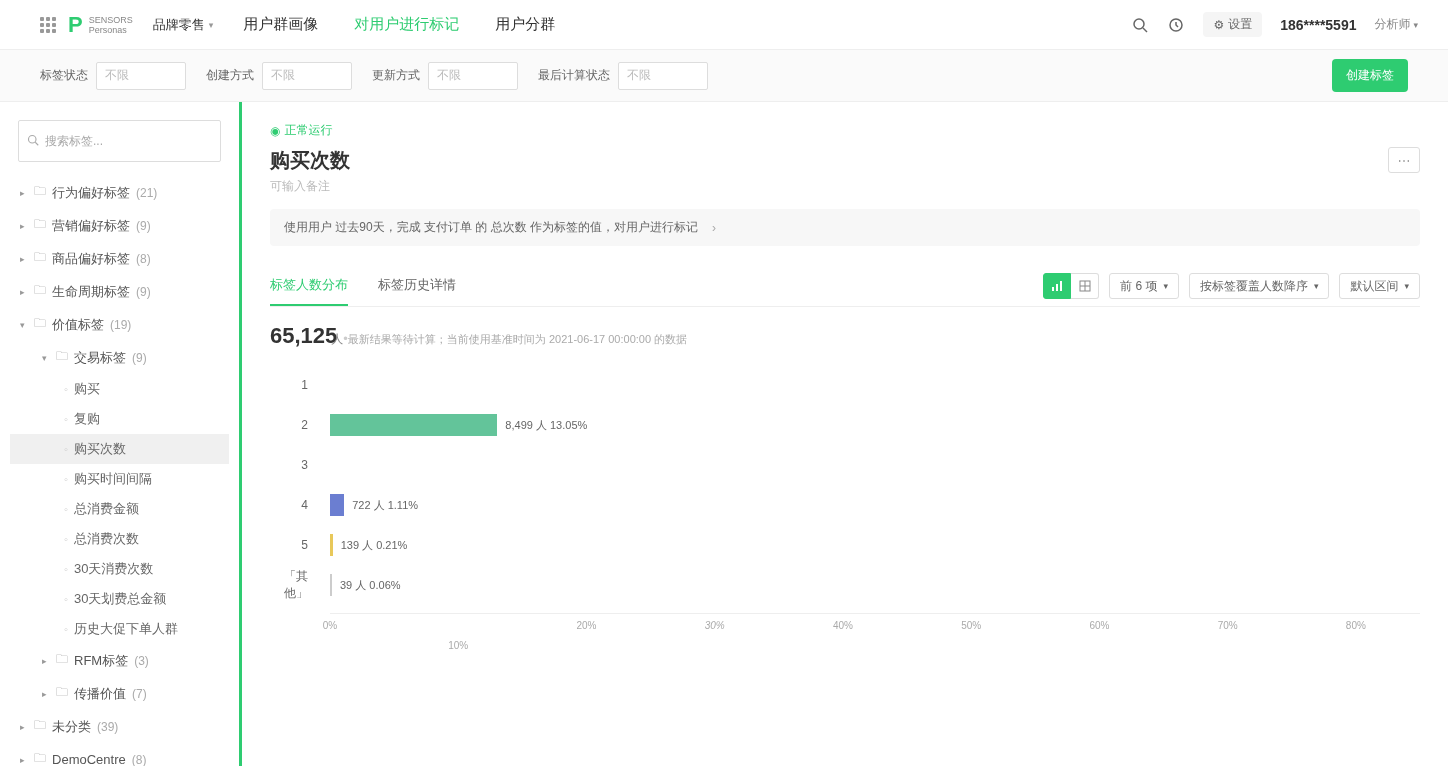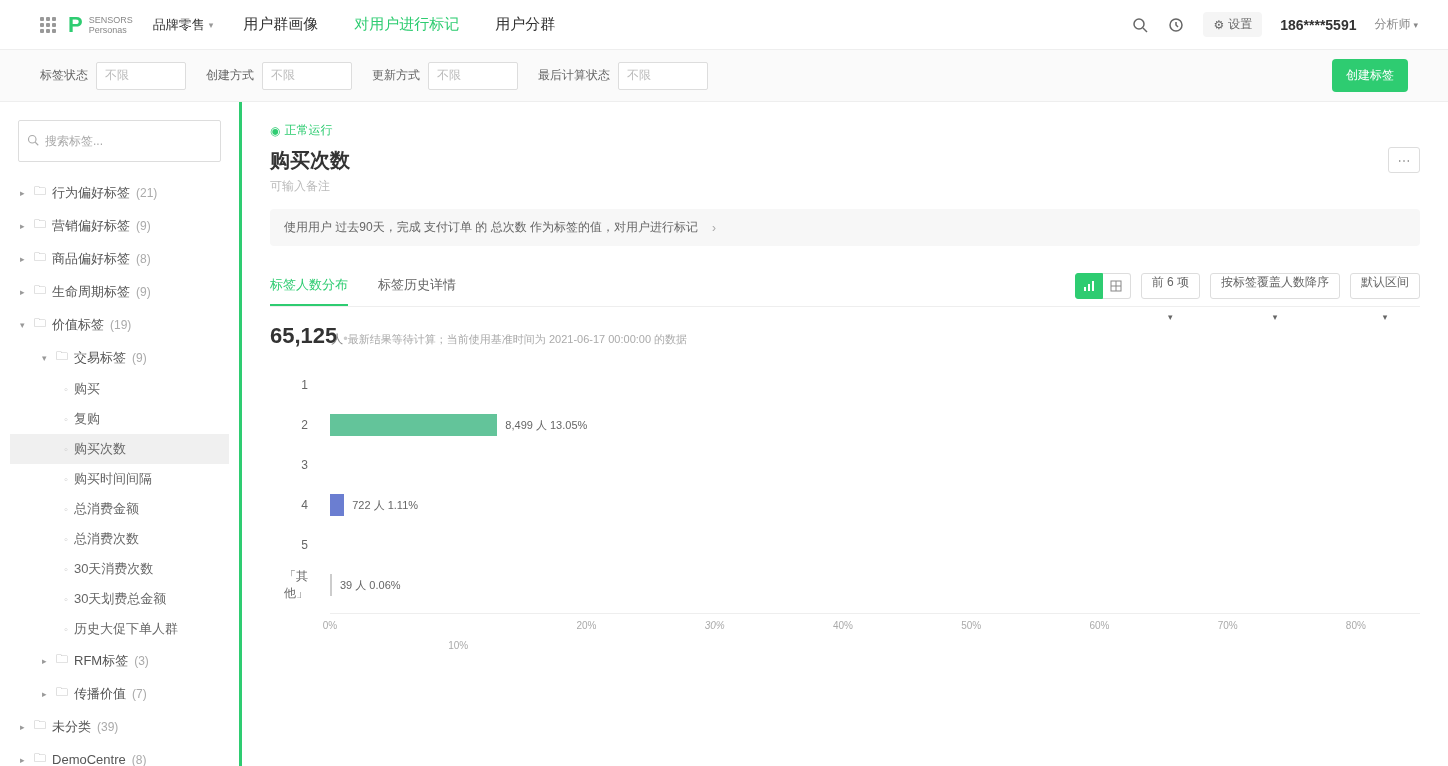--- a/index.html
+++ b/index.html
@@ -53,21 +53,21 @@
 .tabs-row { display: flex; align-items: center; border-bottom: 1px solid #eee; margin-bottom: 16px; }
 .tabs { display: flex; gap: 30px; }
 .tab { padding: 10px 0; font-size: 13px; color: #666; cursor: pointer; }
 .tab.active { color: #2ecc71; border-bottom: 2px solid #2ecc71; font-weight: 500; }
 .chart-ctrls { margin-left: auto; display: flex; align-items: center; gap: 10px; }
 .view-toggle { display: flex; }
 .view-btn { width: 28px; height: 26px; border: 1px solid #ddd; display: flex; align-items: center; justify-content: center; font-size: 12px; color: #888; cursor: pointer; }
 .view-btn.active { background: #2ecc71; color: #fff; border-color: #2ecc71; }
 .view-btn:first-child { border-radius: 3px 0 0 3px; }
 .view-btn:last-child { border-radius: 0 3px 3px 0; border-left: none; }
-.sel-btn { height: 26px; border: 1px solid #ddd; padding: 0 10px; display: flex; align-items: center; gap: 21px; font-size: 12px; color: #666; border-radius: 3px; cursor: pointer; flex-direction: column; }
+.sel-btn { height: 26px; border: 1px solid #ddd; padding: 0 10px; display: flex; align-items: center; gap: 6px; font-size: 12px; color: #666; border-radius: 3px; cursor: pointer; }
 .total-row { display: flex; align-items: baseline; margin-bottom: 16px; }
 .total-num { font-size: 22px; font-weight: 600; }
 .total-unit { font-size: 12px; color: #888; margin-left: -6px; }
 .total-note { font-size: 11px; color: #aaa; }
 .chart { position: relative; padding-left: 60px; }
 .chart-row { display: flex; align-items: center; height: 40px; }
 .chart-label { width: 50px; text-align: right; padding-right: 12px; font-size: 12px; color: #666; position: absolute; left: 0; }
 .bar-area { flex: 1; display: flex; align-items: center; position: relative; }
 .bar { height: 22px; }
 .bar-text { font-size: 11px; color: #666; margin-left: 8px; white-space: nowrap; }
@@ -341,20 +341,24 @@
         </div>
         <div class="chart-row">
           <div class="chart-label">4</div>
           <div class="bar-area">
             <div class="bar" style="width: 1.30588%; background: rgb(107, 126, 209); min-width: 2px;"></div>
             <div class="bar-text">722 人 1.11%</div>
           </div>
         </div>
         <div class="chart-row">
           <div class="chart-label">5</div>
+          <div class="bar-area">
+            <div class="bar" style="width: 0.247059%; background: rgb(232, 200, 90); min-width: 2px;"></div>
+            <div class="bar-text">139 人 0.21%</div>
+          </div>
         </div>
         <div class="chart-row">
           <div class="chart-label">「其他」</div>
           <div class="bar-area">
             <div class="bar" style="width: 0.0705882%; background: rgb(204, 204, 204); min-width: 2px;"></div>
             <div class="bar-text">39 人 0.06%</div>
           </div>
         </div>
         <div class="axis">
           <div class="axis-tick" style="left: 0%;">0%</div>

